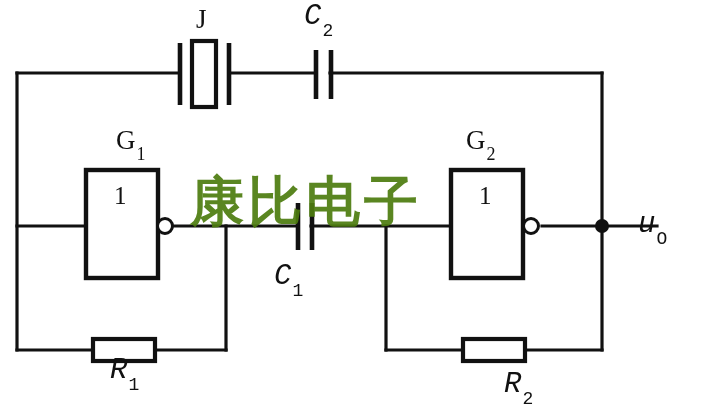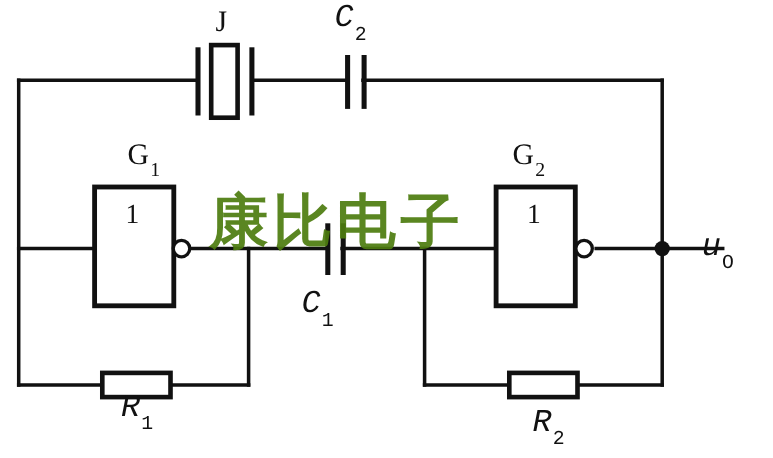--- a/index.html
+++ b/index.html
@@ -186,19 +186,19 @@
   <div class="lbl lbl-main" style="left: 466px; top: 127px;"><span>G</span><span class="sub">2</span></div>
 
   <div class="gate-num" style="left: 114px; top: 182px;">1</div>
 
   <div class="gate-num" style="left: 479px; top: 182px;">1</div>
 
   <div class="lbl lbl-italic" style="left: 274px; top: 262px;"><span>C</span><span class="sub">1</span></div>
 
   <div class="lbl lbl-italic" style="left: 110px; top: 356px;"><span>R</span><span class="sub">1</span></div>
 
-  <div class="lbl lbl-italic" style="left: 484px; top: 370px;"><span>R</span><span class="sub">2</span></div>
+  <div class="lbl lbl-italic" style="left: 504px; top: 370px;"><span>R</span><span class="sub">2</span></div>
 
   <div class="lbl lbl-italic" style="left: 638px; top: 210px;"><span>u</span><span class="sub">O</span></div>
 
   <div id="watermark">康比电子</div>
 
 </div>
 
 </body></html>

